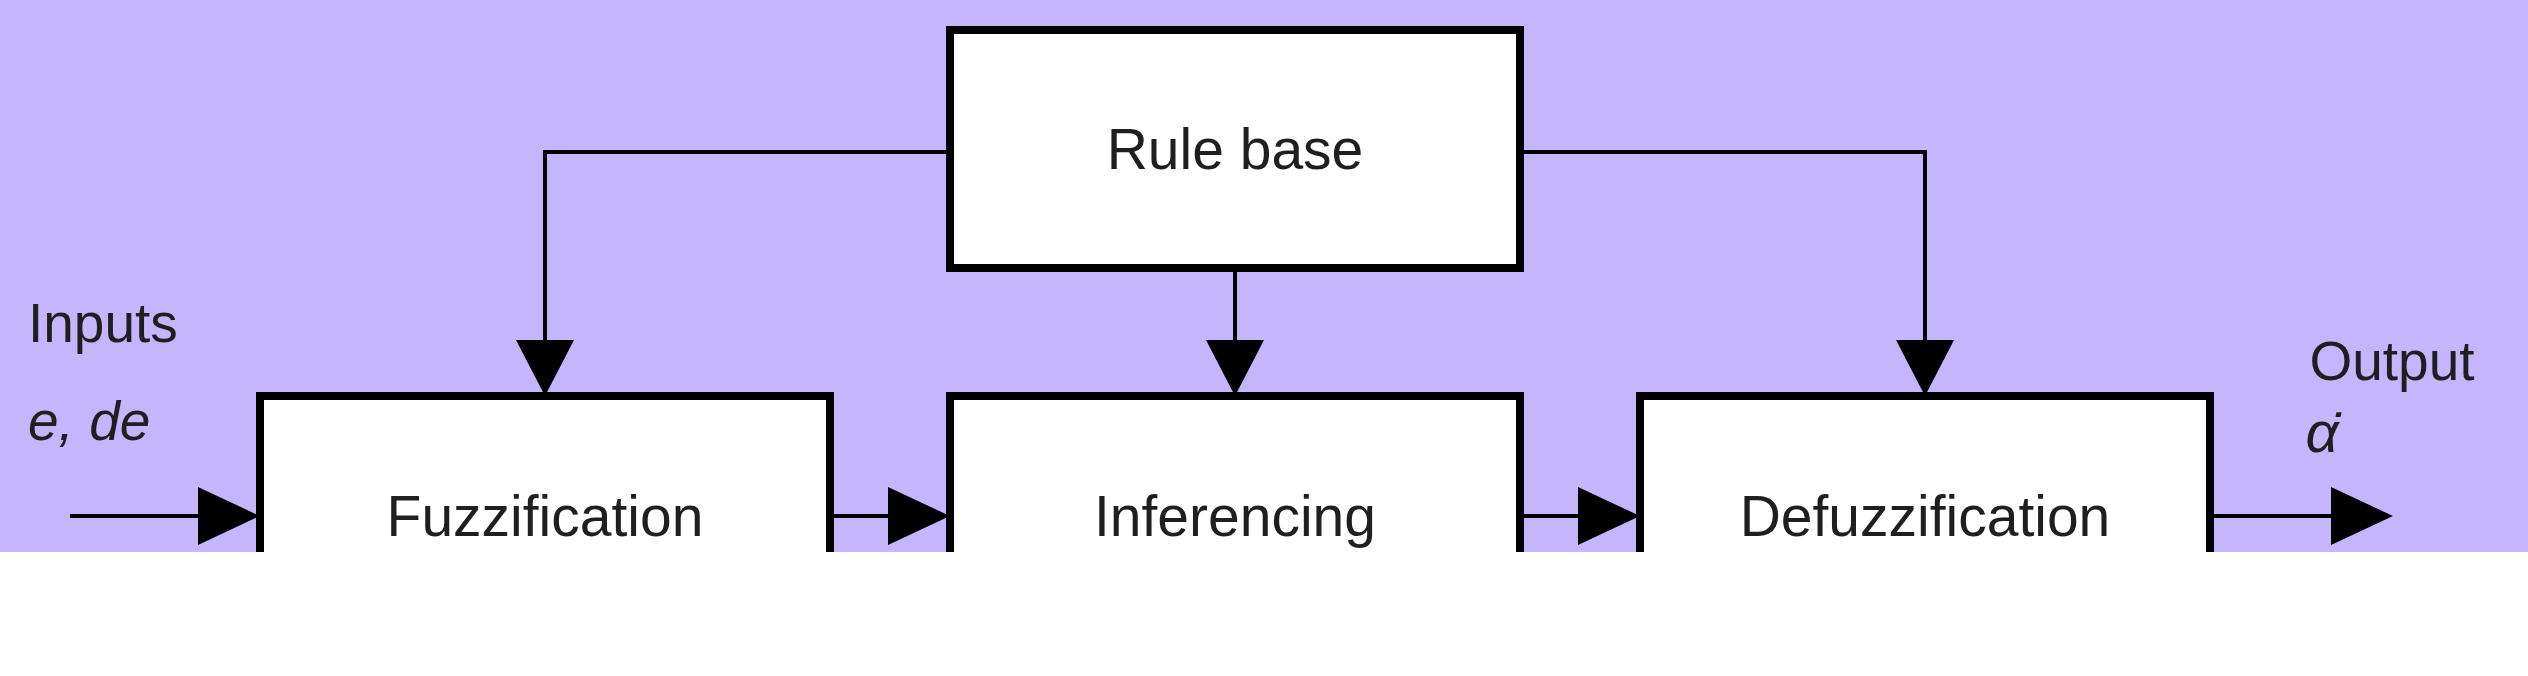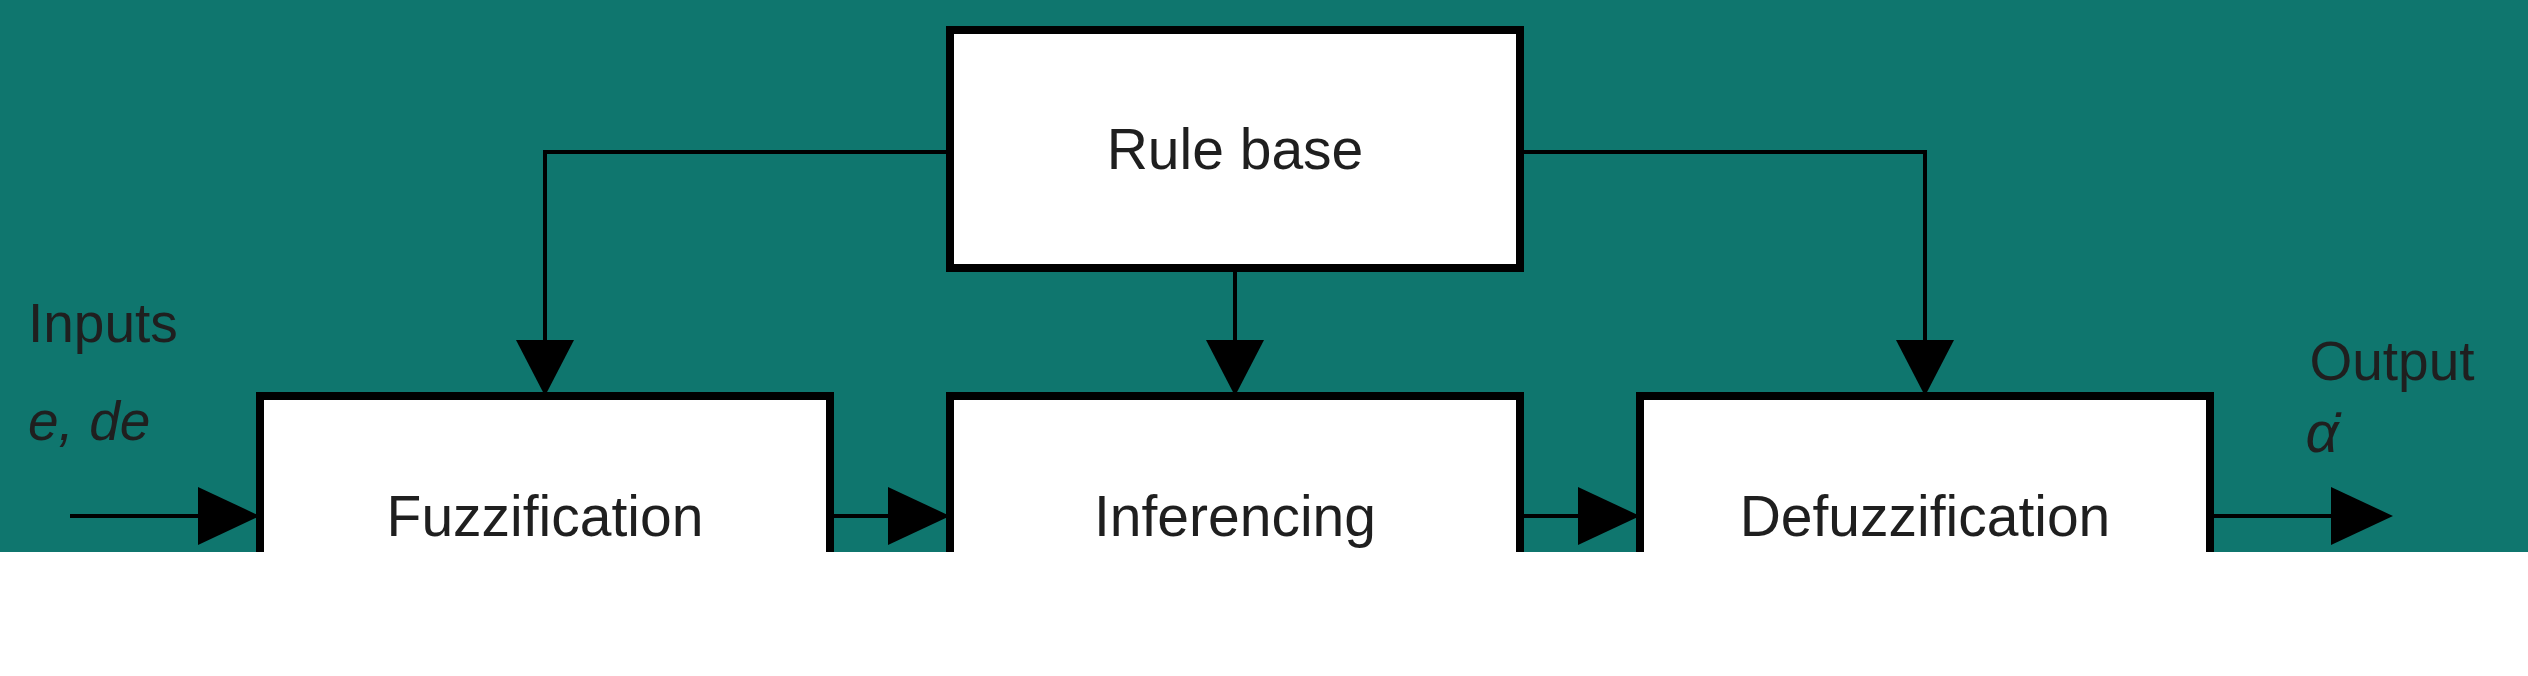--- a/index.html
+++ b/index.html
@@ -4,21 +4,21 @@
 <style>
   html, body {
     margin: 0;
     padding: 0;
     background: #ffffff;
   }
   .stage {
     position: relative;
     width: 2528px;
     height: 552px;
-    background: #0f766e;
+    background: #c4b5fd;
     overflow: hidden;
   }
   svg { display: block; }
   .box-rect {
     fill: #ffffff;
     stroke: #000000;
     stroke-width: 8px;
   }
   .edge-line {
     fill: none;

